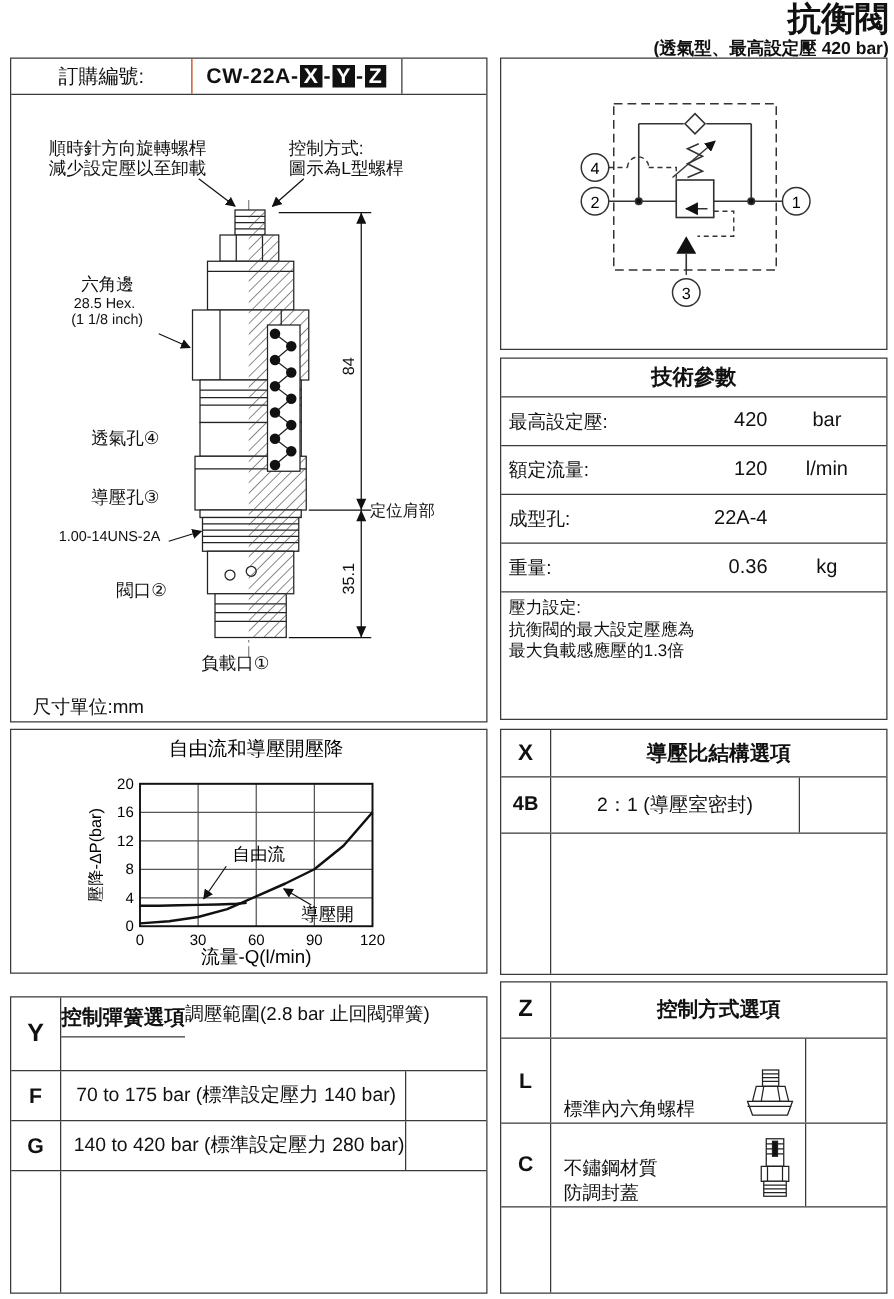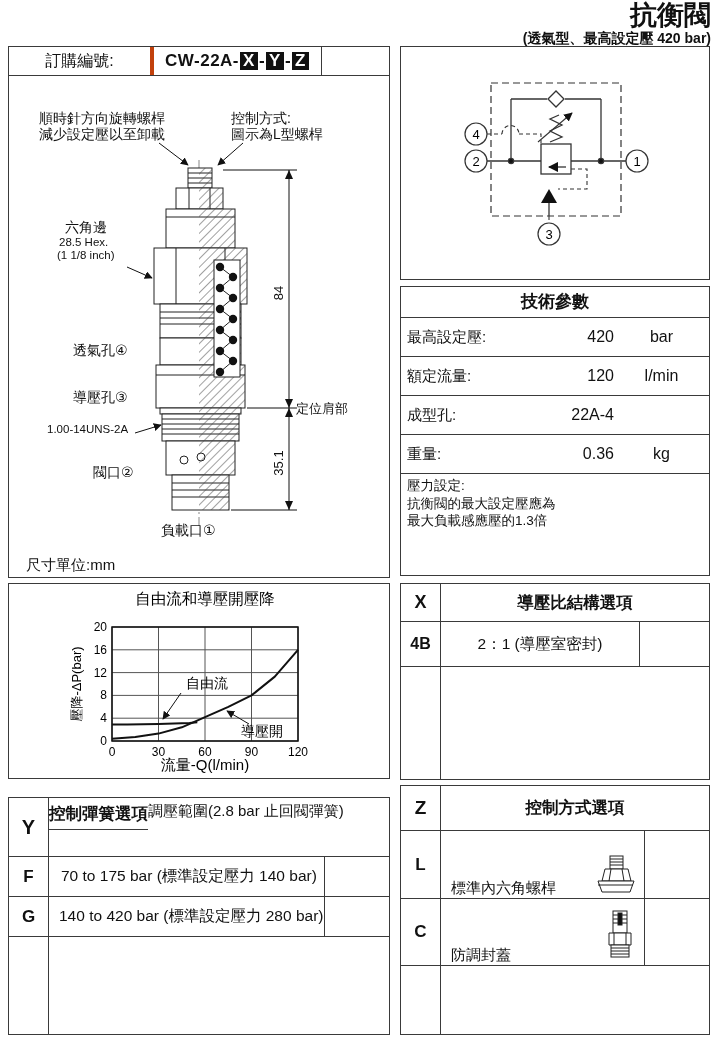--- a/index.html
+++ b/index.html
@@ -6,21 +6,21 @@
   body{font-family:"Liberation Sans","DejaVu Sans",sans-serif;color:#111;}
   #page{position:relative;width:715px;height:1039px;background:#fff;overflow:hidden;text-decoration:underline;}
   .box{position:absolute;border:1px solid #3a3a3a;box-sizing:border-box;background:#fff;}
   
   #title-block{position:absolute;top:0;right:4px;text-align:right;}
   #page-title{font-size:27px;font-weight:bold;line-height:1.15;}
   #page-subtitle{font-size:14px;font-weight:bold;line-height:1.1;}
   
   .order-row{display:flex;height:28px;border-bottom:1px solid #3a3a3a;}
   .oc{display:flex;align-items:center;justify-content:center;box-sizing:border-box;}
-  .oc1{width:145px;border-right:4px solid #c2410c;font-size:16px;}
+  .oc1{width:145px;border-right:1px solid #c2410c;font-size:16px;}
   .oc2{width:168px;border-right:1px solid #3a3a3a;font-size:17px;font-weight:bold;letter-spacing:.5px;}
   .oc3{flex:1;}
   .blk{display:inline-block;background:#111;color:#fff;padding:0 3px;margin:0 1px;line-height:18px;}
   #units-note{position:absolute;left:17px;bottom:2px;font-size:15px;}
   
   .tech-header{height:30px;line-height:30px;text-align:center;font-weight:bold;font-size:17px;border-bottom:1px solid #3a3a3a;}
   .tech-row{height:38px;display:grid;grid-template-columns:108px 1fr 95px;align-items:center;border-bottom:1px solid #3a3a3a;}
   .tech-label{padding-left:6px;font-size:15px;}
   .tech-value{text-align:right;font-size:16px;}
   .tech-unit{text-align:center;font-size:16px;}
@@ -368,20 +368,21 @@
             <line x1="8" y1="31" x2="43" y2="31"></line>
           </g>
         </svg>
       </div>
       <div class="opt-extra" style="width:64px;"></div>
     </div>
     <div class="opt-row" style="height:66px;">
       <div class="opt-code" style="font-size:17px;">C</div>
       <div class="zcell">
         <div class="zlabel">
+          <div>不鏽鋼材質</div>
           <div>防調封蓋</div>
         </div>
         <svg class="zicon" width="32" height="56" viewBox="0 0 32 56">
           <g stroke="#222" fill="#fff" stroke-width="1">
             <rect x="9" y="2" width="14" height="22"></rect>
             <line x1="9" y1="6" x2="23" y2="6"></line>
               <line x1="9" y1="10" x2="23" y2="10"></line>
               <line x1="9" y1="14" x2="23" y2="14"></line>
             <rect x="14" y="4" width="4" height="12" fill="#111"></rect>
             <polygon points="5,24 27,24 27,36 5,36"></polygon>

